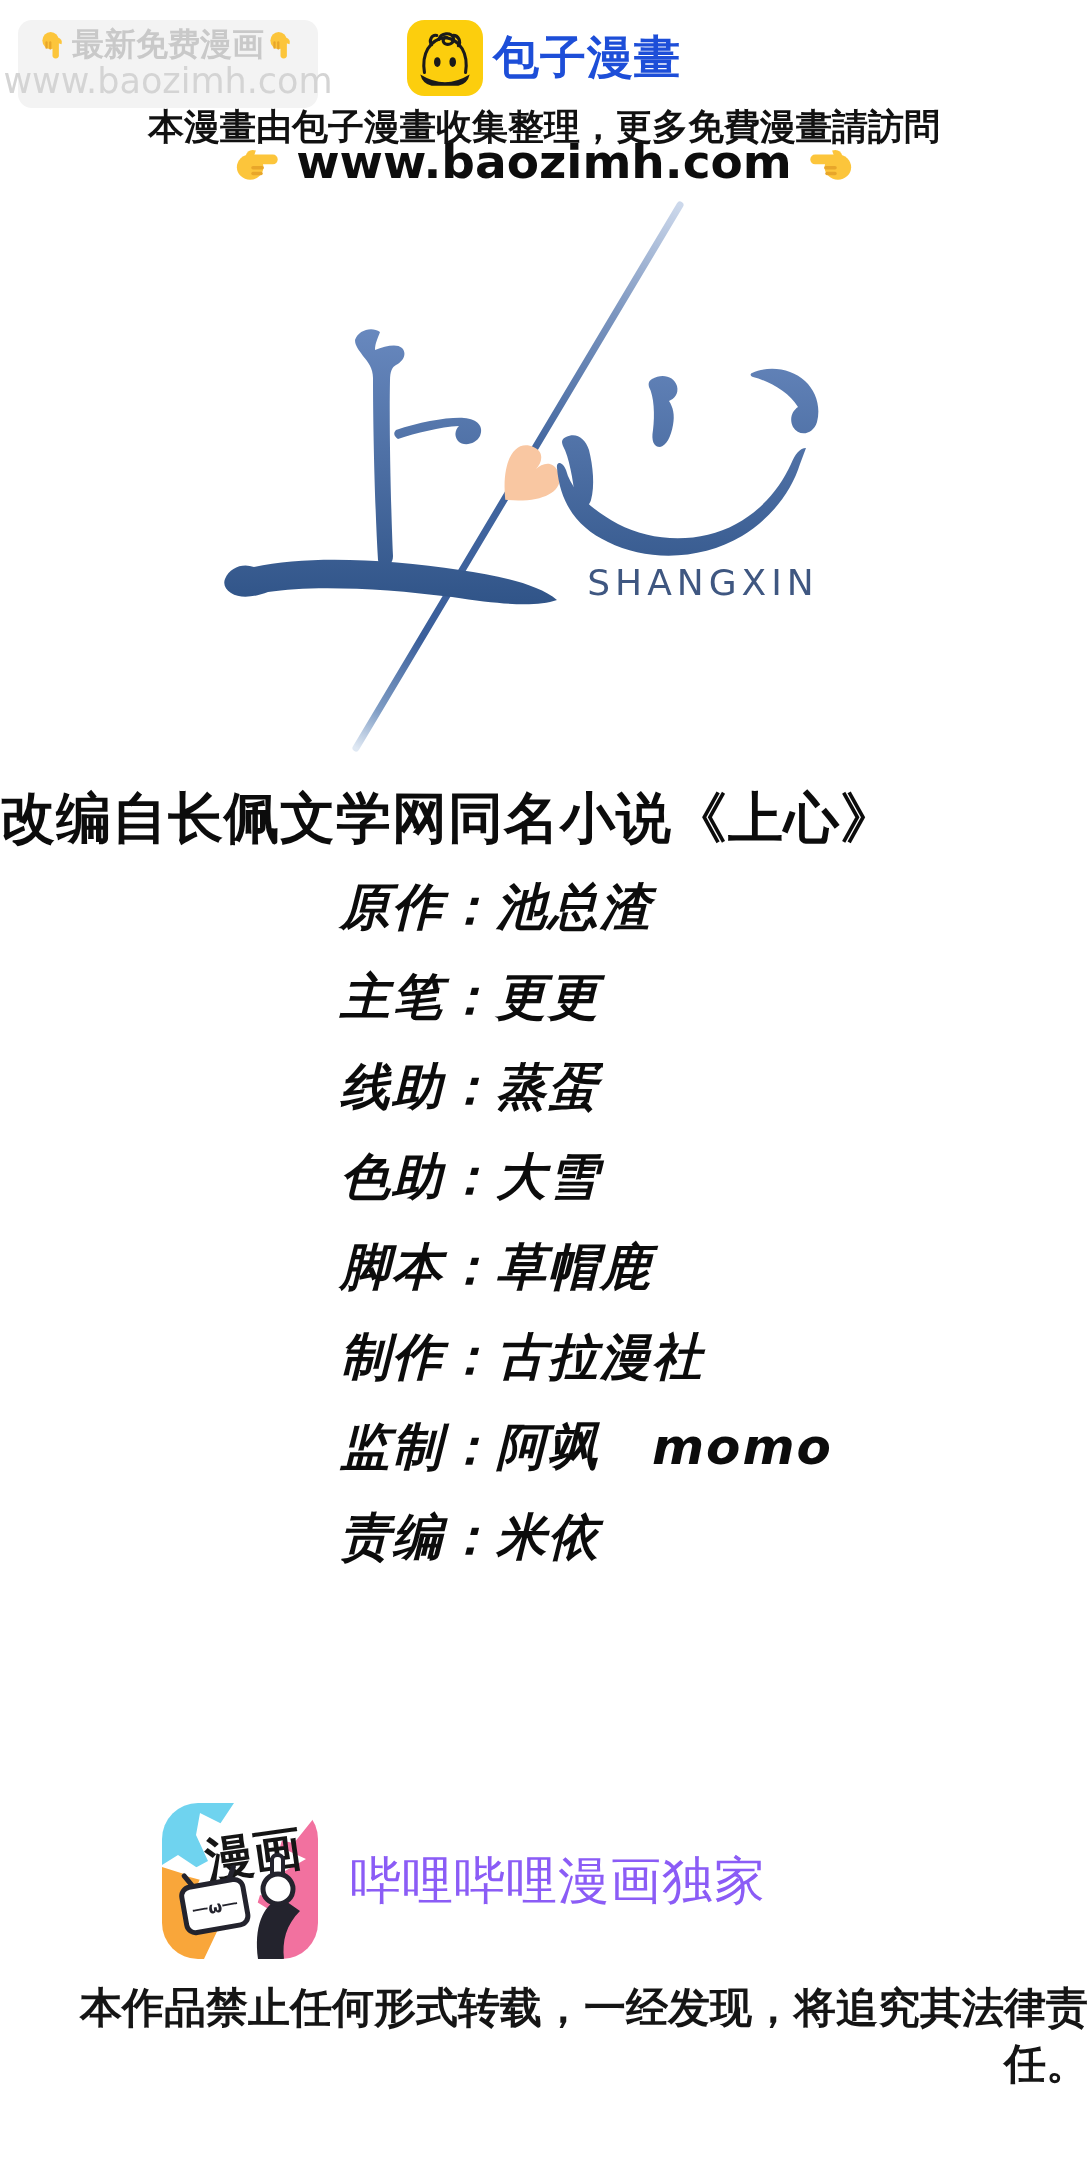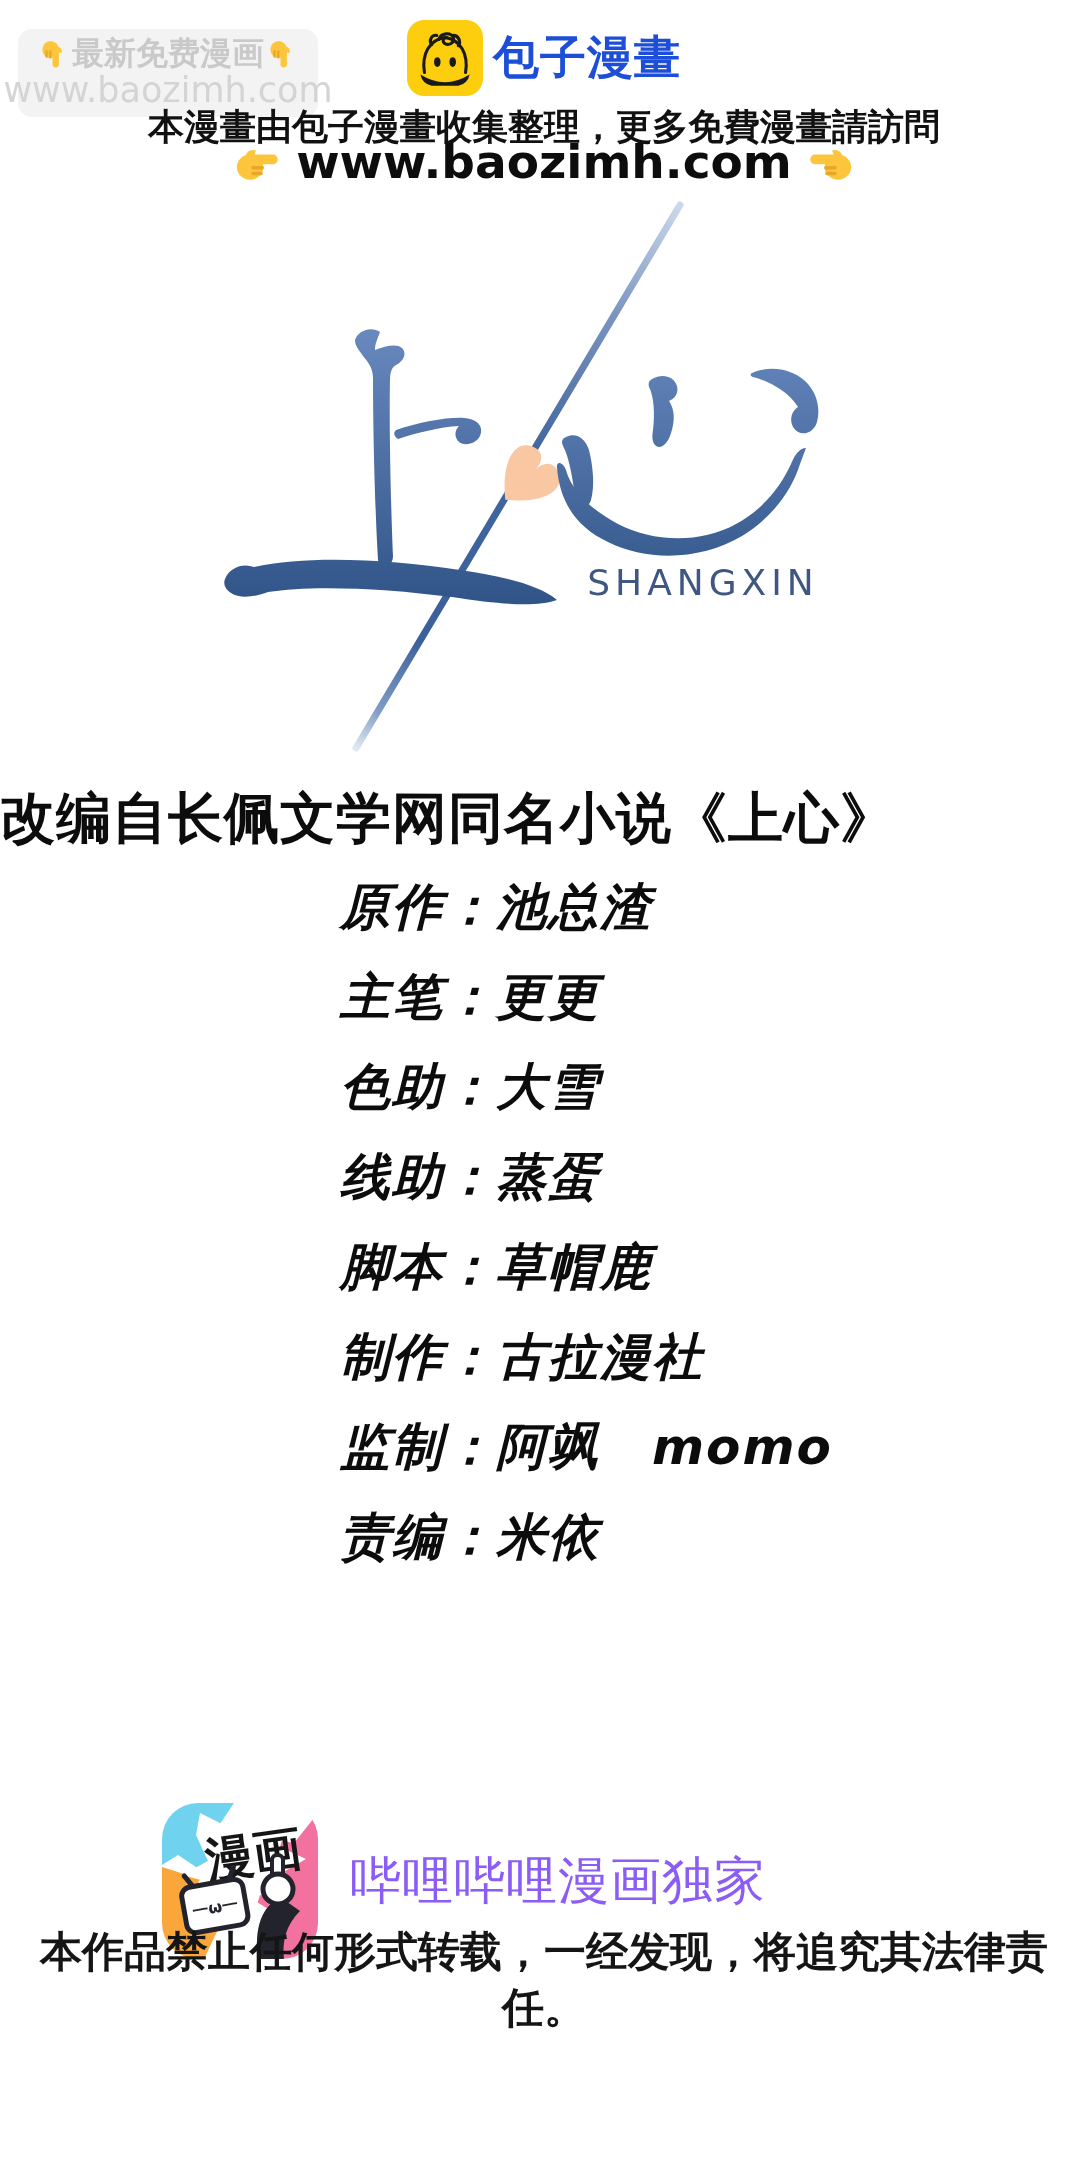--- a/index.html
+++ b/index.html
@@ -7,21 +7,21 @@
     position:relative;
     width:1088px;height:2184px;
     background:#ffffff;
     overflow:hidden;
     font-family:"DejaVu Sans","Liberation Sans",sans-serif;
   }
   
   .wm-box{
     position:absolute;left:18px;top:20px;width:300px;height:88px;
     background:#f3f3f3;border-radius:14px;
-    display:flex;flex-direction:column;align-items:center;justify-content:center;margin-top:9px;
+    display:flex;flex-direction:column;align-items:center;justify-content:center;
   }
   .wm-line1{display:flex;align-items:center;gap:3px;
     font-size:32px;font-weight:700;color:#c9c9c9;line-height:1.05;}
   .wm-line2{font-size:35px;font-weight:400;color:#d4d4d4;line-height:1.05;margin-top:1px;}
   .hand{display:inline-block;vertical-align:middle;}
   
   .brand-row{
     position:absolute;left:0;top:20px;width:100%;
     display:flex;align-items:center;justify-content:center;gap:10px;
   }
@@ -53,22 +53,22 @@
   .credit-value{letter-spacing:2px;font-style:italic;}
   
   .pub-row{
     position:absolute;left:162px;top:1803px;height:156px;
     display:flex;align-items:center;gap:32px;
   }
   .pub-icon{width:156px;height:156px;flex:0 0 auto;}
   .pub-text{font-size:51px;font-weight:400;color:#8b5cf6;letter-spacing:1px;white-space:nowrap;}
   
   .legal-line{
-    position:absolute;left:0;top:1924px;width:100%;
-    text-align:center;font-size:42px;font-weight:600;color:#151515;letter-spacing:0px;
+    position:absolute;left:0;top:1980px;width:100%;
+    text-align:right;font-size:42px;font-weight:600;color:#151515;letter-spacing:0px;
   }
 </style>
 </head>
 <body>
 
 <svg width="0" height="0" style="position:absolute" aria-hidden="true">
   <defs>
     <symbol id="hand-right" viewBox="0 0 40 40">
       <path d="M10,15 q2,-7 9,-5 l-2,6 z" fill="#fcc53b"></path>
       <rect x="14" y="13.5" width="24" height="8.5" rx="4.2" fill="#fcc53b"></rect>
@@ -179,22 +179,22 @@
     </g>
 
     <text x="703" y="415" text-anchor="middle" font-size="36" font-weight="500" letter-spacing="5" fill="#3f5781">SHANGXIN</text>
   </svg>
 
   <div class="adapt-line">改编自长佩文学网同名小说《上心》</div>
 
   <div class="credits">
     <div class="credit-row"><span class="credit-label">原作：</span><span class="credit-value">池总渣</span></div>
     <div class="credit-row"><span class="credit-label">主笔：</span><span class="credit-value">更更</span></div>
+    <div class="credit-row"><span class="credit-label">线助：</span><span class="credit-value">蒸蛋</span></div>
     <div class="credit-row"><span class="credit-label">色助：</span><span class="credit-value">大雪</span></div>
-    <div class="credit-row"><span class="credit-label">线助：</span><span class="credit-value">蒸蛋</span></div>
     <div class="credit-row"><span class="credit-label">脚本：</span><span class="credit-value">草帽鹿</span></div>
     <div class="credit-row"><span class="credit-label">制作：</span><span class="credit-value">古拉漫社</span></div>
     <div class="credit-row"><span class="credit-label">监制：</span><span class="credit-value">阿飒　momo</span></div>
     <div class="credit-row"><span class="credit-label">责编：</span><span class="credit-value">米依</span></div>
   </div>
 
   <div class="pub-row">
     <svg class="pub-icon" viewBox="0 0 156 156">
       <defs>
           <clipPath id="appclip">

